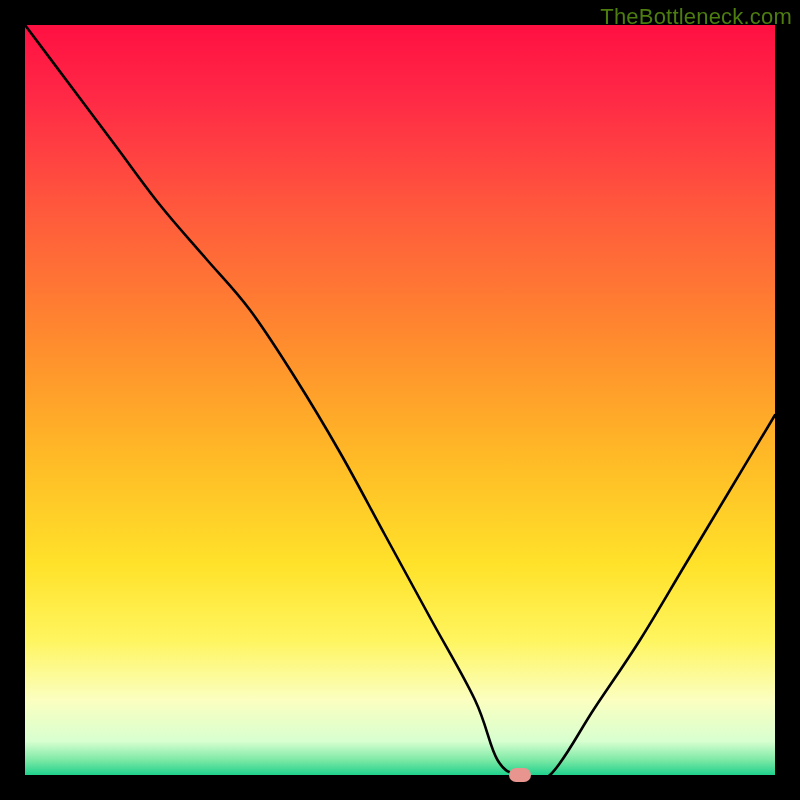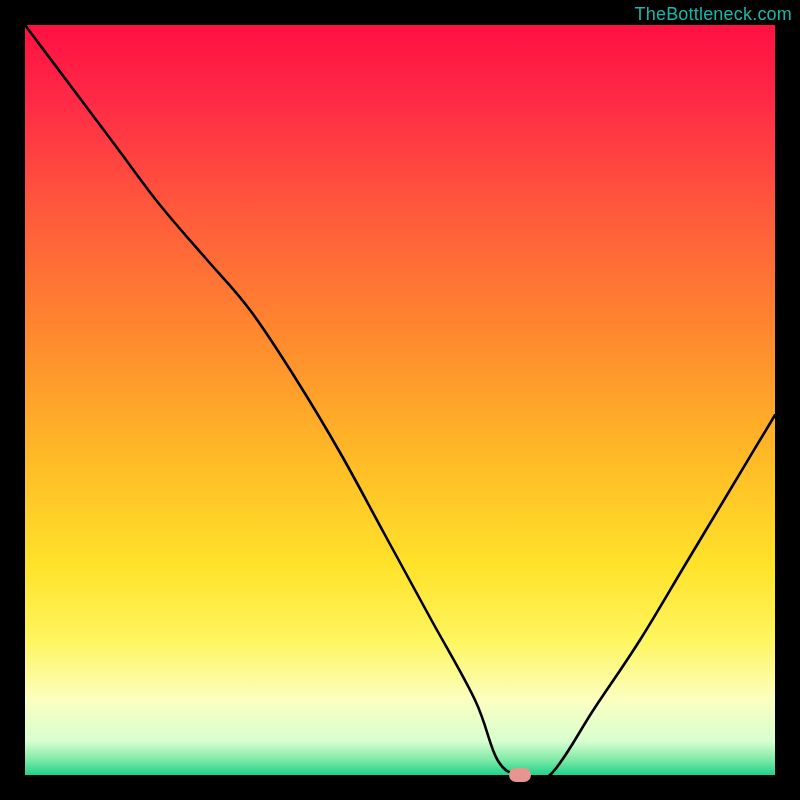--- a/index.html
+++ b/index.html
@@ -46,23 +46,23 @@
     height: 14px;
     border-radius: 7px;
     background: #e8948f;
     transform: translate(-50%, -50%);
   }
   .watermark {
     position: absolute;
     top: 4px;
     right: 8px;
     font-family: Arial, Helvetica, sans-serif;
-    font-size: 18px;
+    font-size: 22px;
     font-weight: 500;
-    color: #14b8a6;
+    color: #4d7c0f;
     letter-spacing: 0.2px;
     text-align: right;
   }
 </style>
 </head>
 <body>
 
 <div class="frame">
 
   <div class="plot-area">

